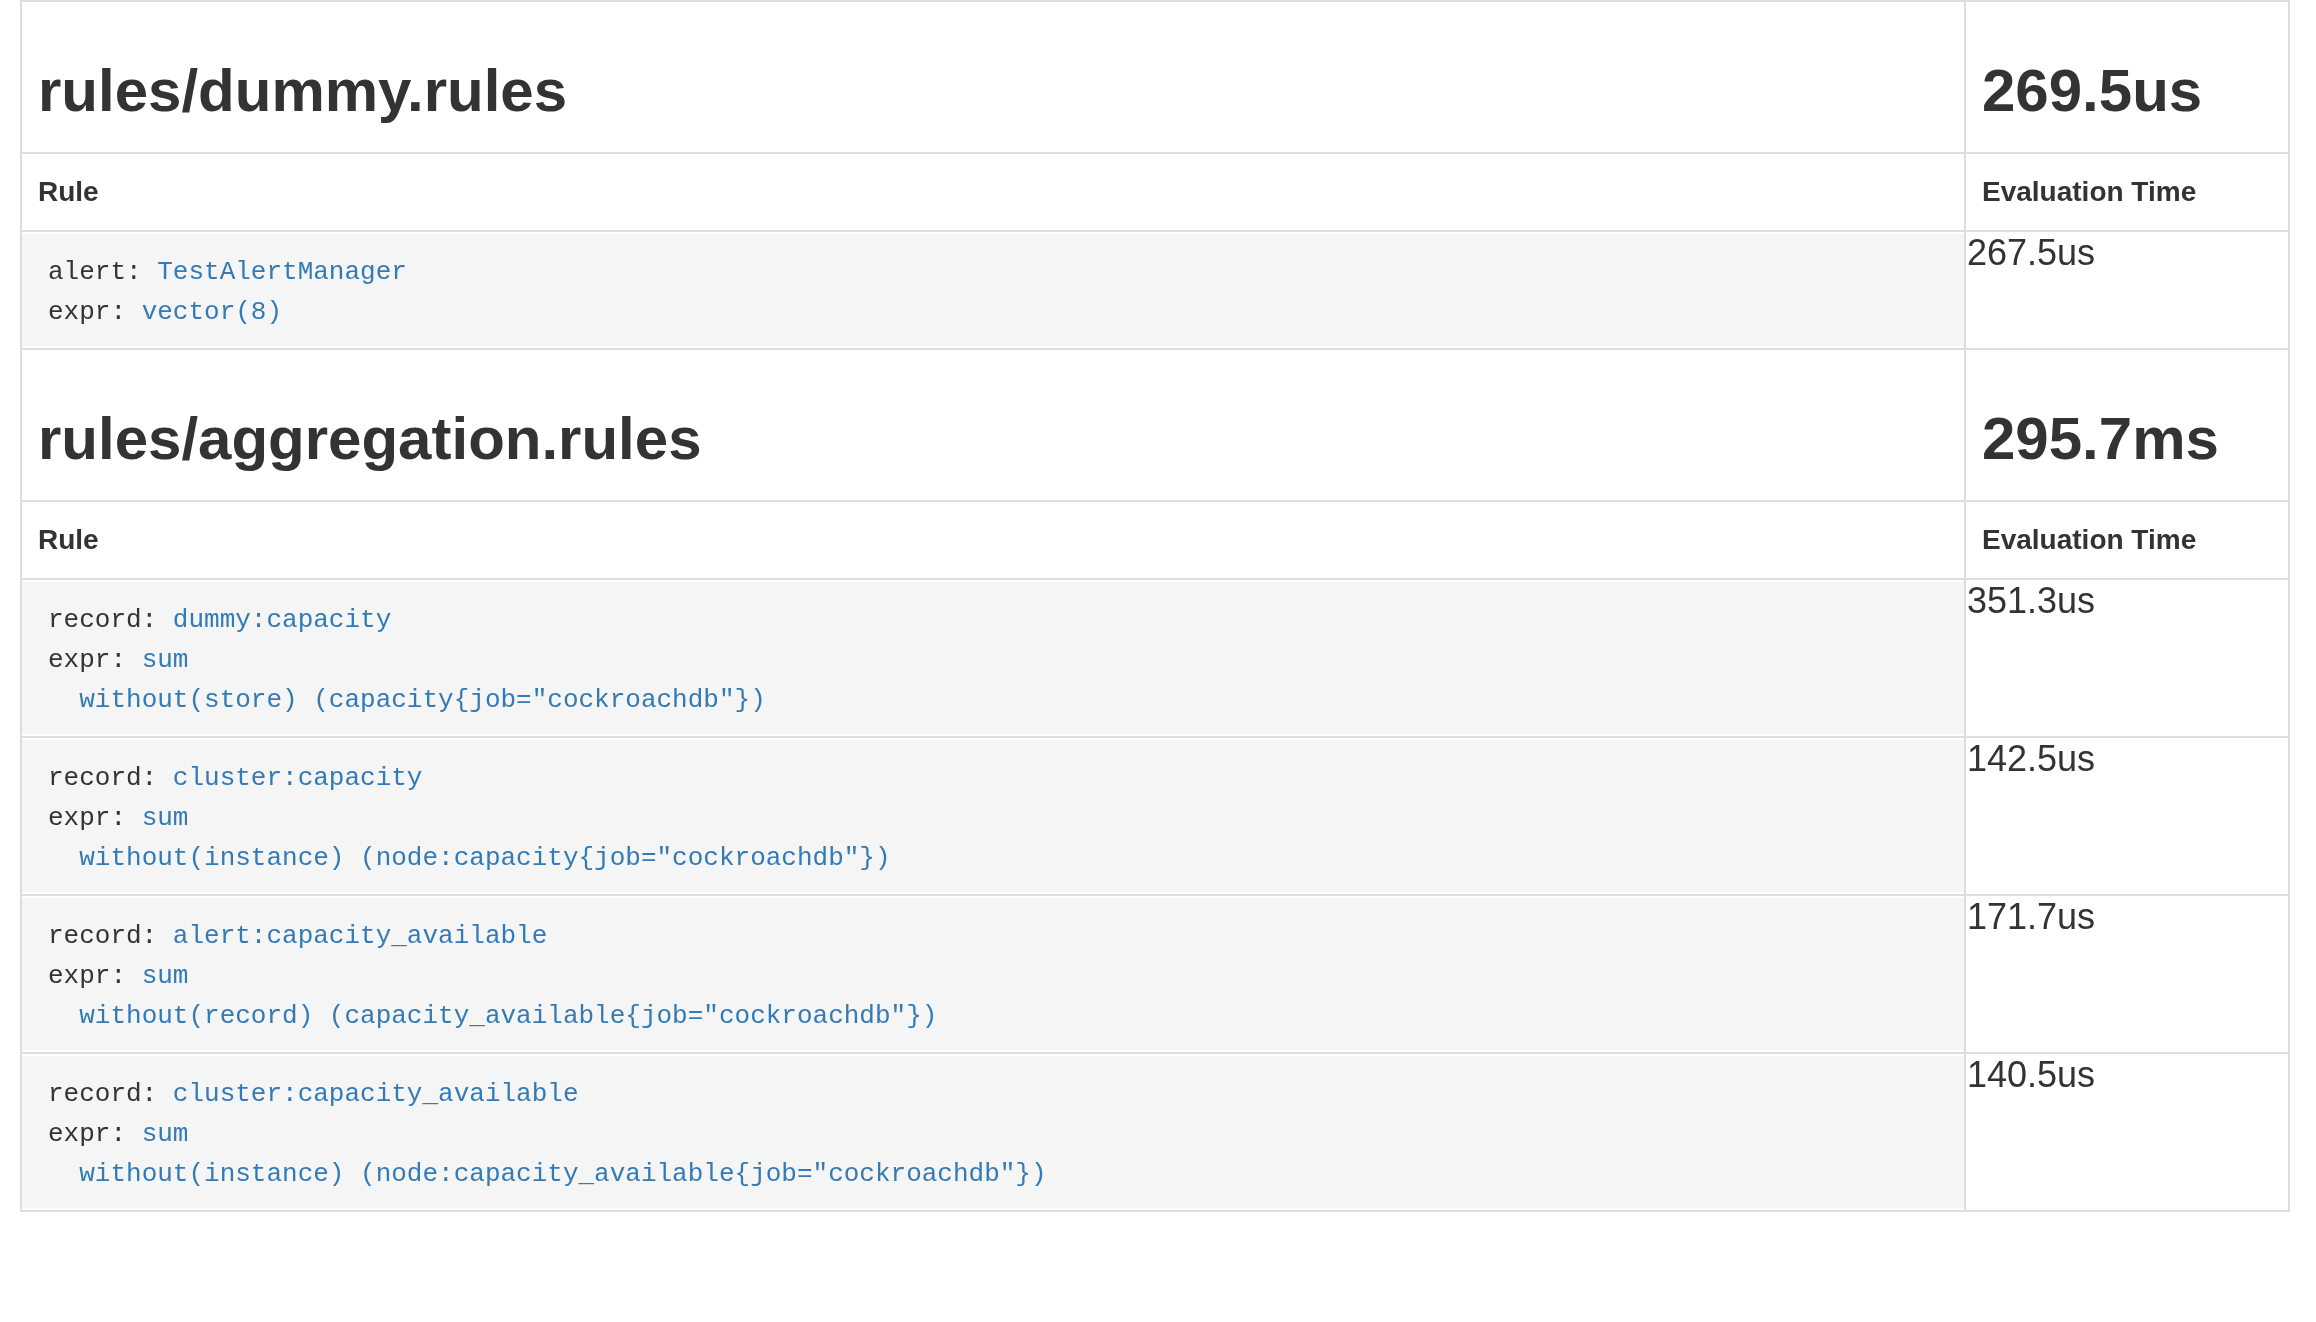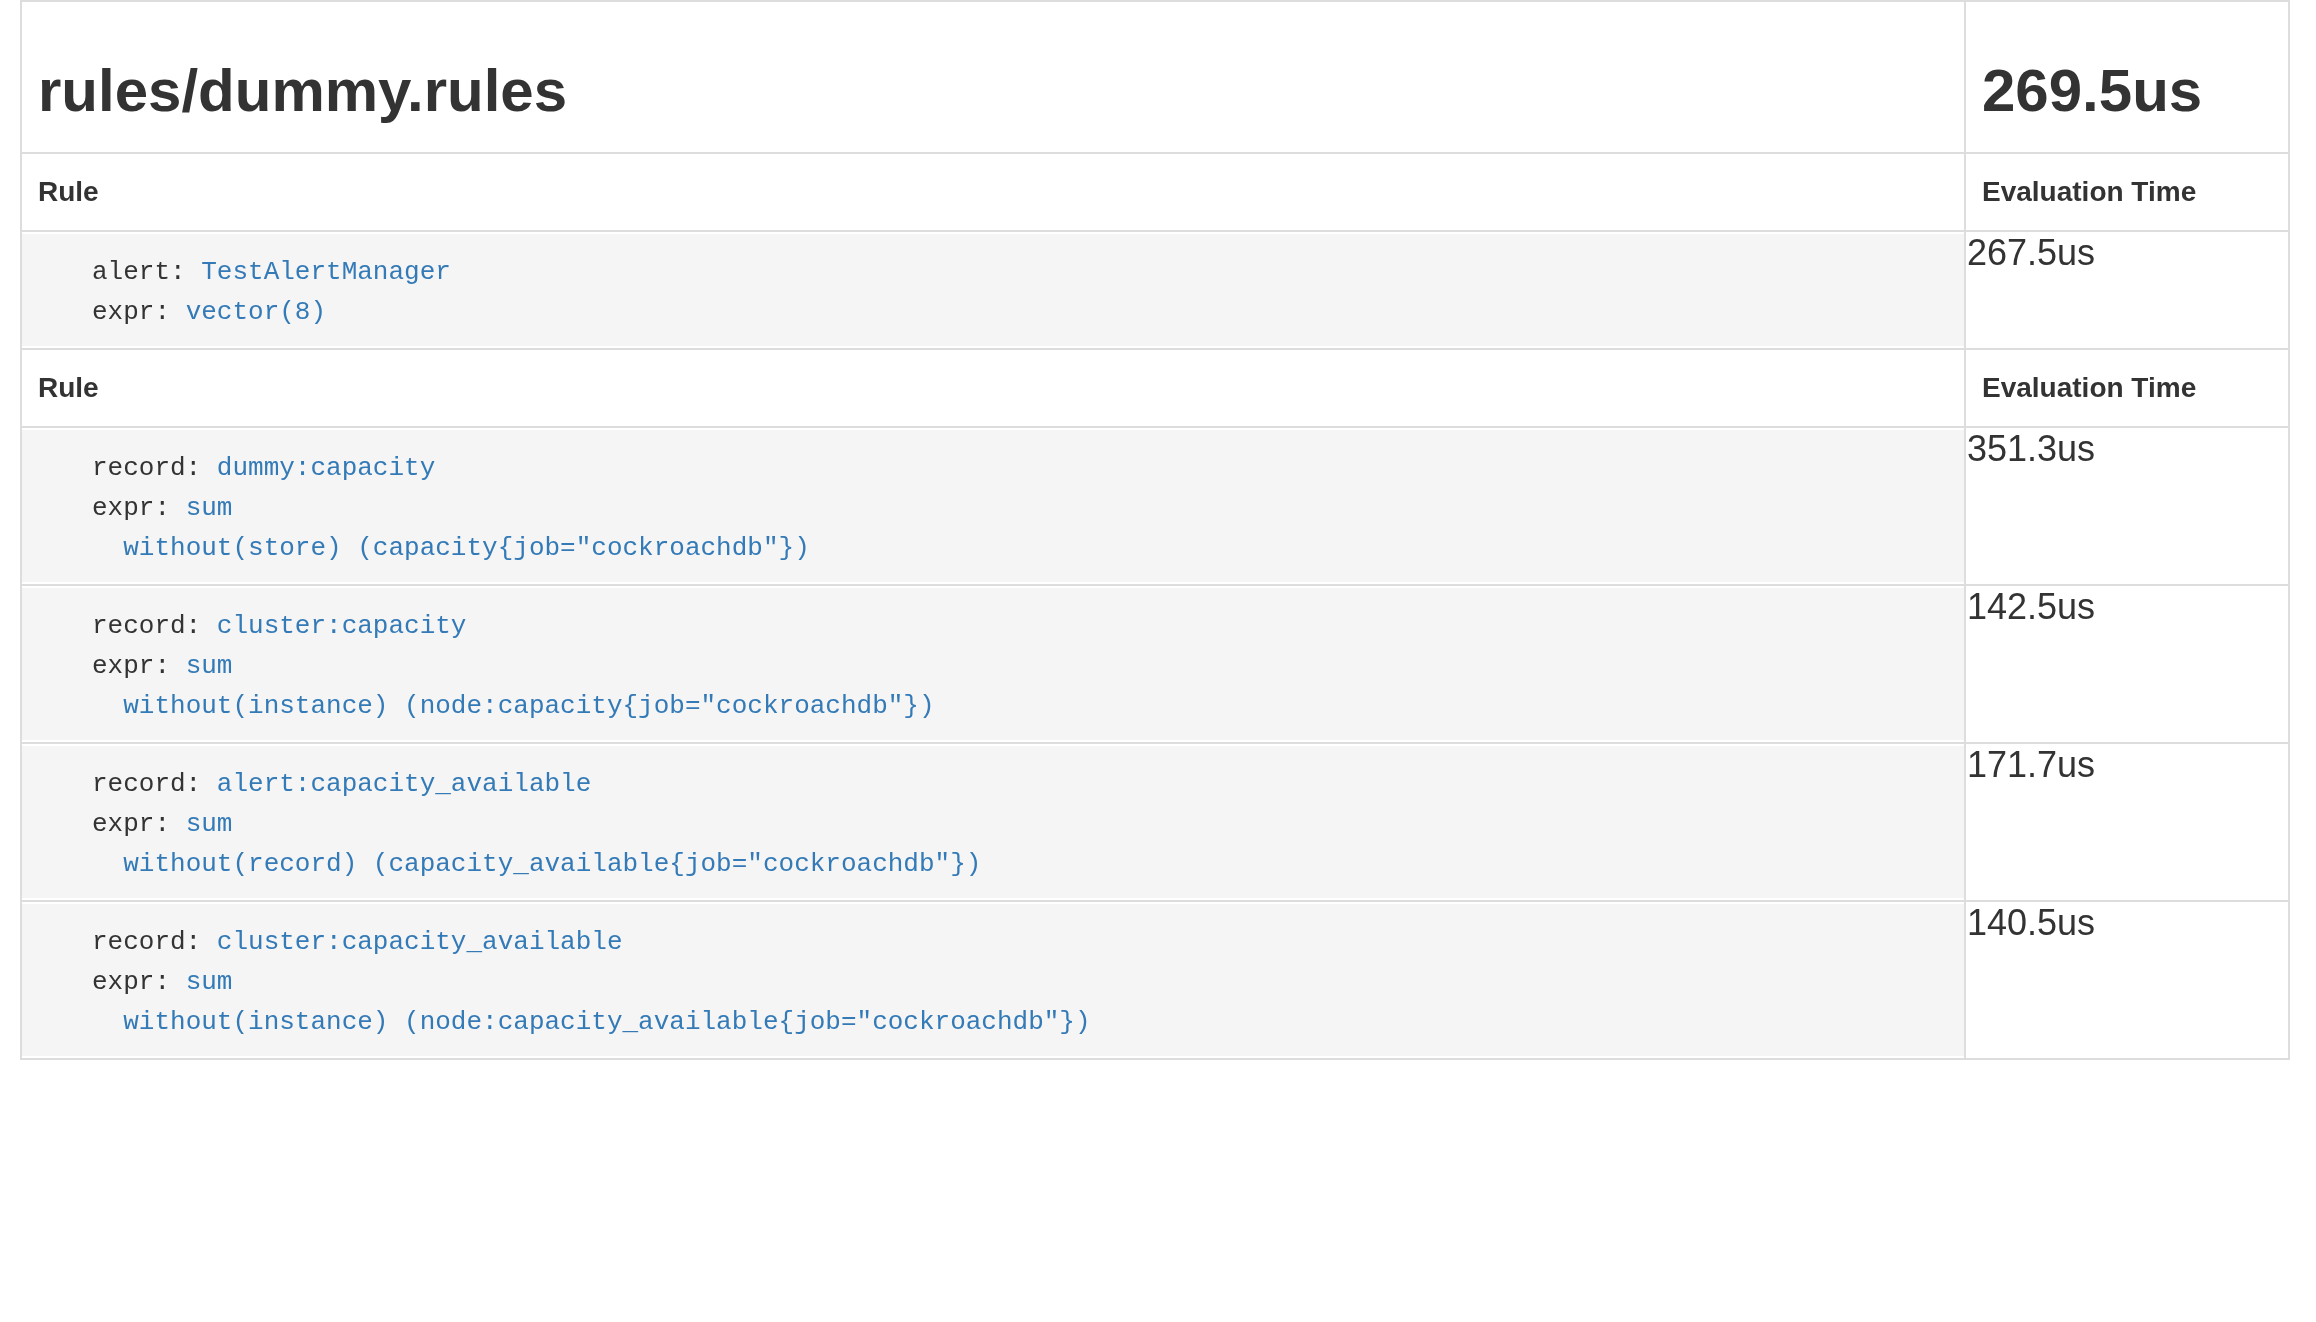--- a/index.html
+++ b/index.html
@@ -63,21 +63,21 @@
     background: #f5f5f5;
     margin: 2px 0;
     padding: 18px 16px 14px 26px;
     font-family: "Liberation Mono", "DejaVu Sans Mono", monospace;
     font-size: 26px;
     line-height: 40px;
     white-space: pre;
     color: #333333;
     overflow: hidden;
   }
-  .code-line { display: block; margin-left: 44px; }
+  .code-line { display: block; }
   .code a {
     color: #337ab7;
     text-decoration: none;
     cursor: pointer;
   }
   td.eval-cell {
     font-size: 36px;
     line-height: 40px;
   }
 </style>
@@ -102,20 +102,28 @@
         <tr class="header-row">
           <th class="col-header">Rule</th>
           <th class="col-header">Evaluation Time</th>
         </tr>
         <tr class="rule-row">
           <td class="rule-cell">
             <div class="code"><span class="code-line"><span class="code-label">alert: </span><a class="code-link">TestAlertManager</a></span><span class="code-line"><span class="code-label">expr: </span><a class="code-link">vector(8)</a></span></div>
           </td>
           <td class="eval-cell">267.5us</td>
         </tr>
+        <tr class="group-row">
+          <td class="group-cell">
+            <div class="group-title">rules/aggregation.rules</div>
+          </td>
+          <td class="group-cell">
+            <div class="group-title">295.7ms</div>
+          </td>
+        </tr>
         <tr class="header-row">
           <th class="col-header">Rule</th>
           <th class="col-header">Evaluation Time</th>
         </tr>
         <tr class="rule-row">
           <td class="rule-cell">
             <div class="code"><span class="code-line"><span class="code-label">record: </span><a class="code-link">dummy:capacity</a></span><span class="code-line"><span class="code-label">expr: </span><a class="code-link">sum</a></span><span class="code-line"><span class="code-label">  </span><a class="code-link">without(store) (capacity{job="cockroachdb"})</a></span></div>
           </td>
           <td class="eval-cell">351.3us</td>
         </tr>

